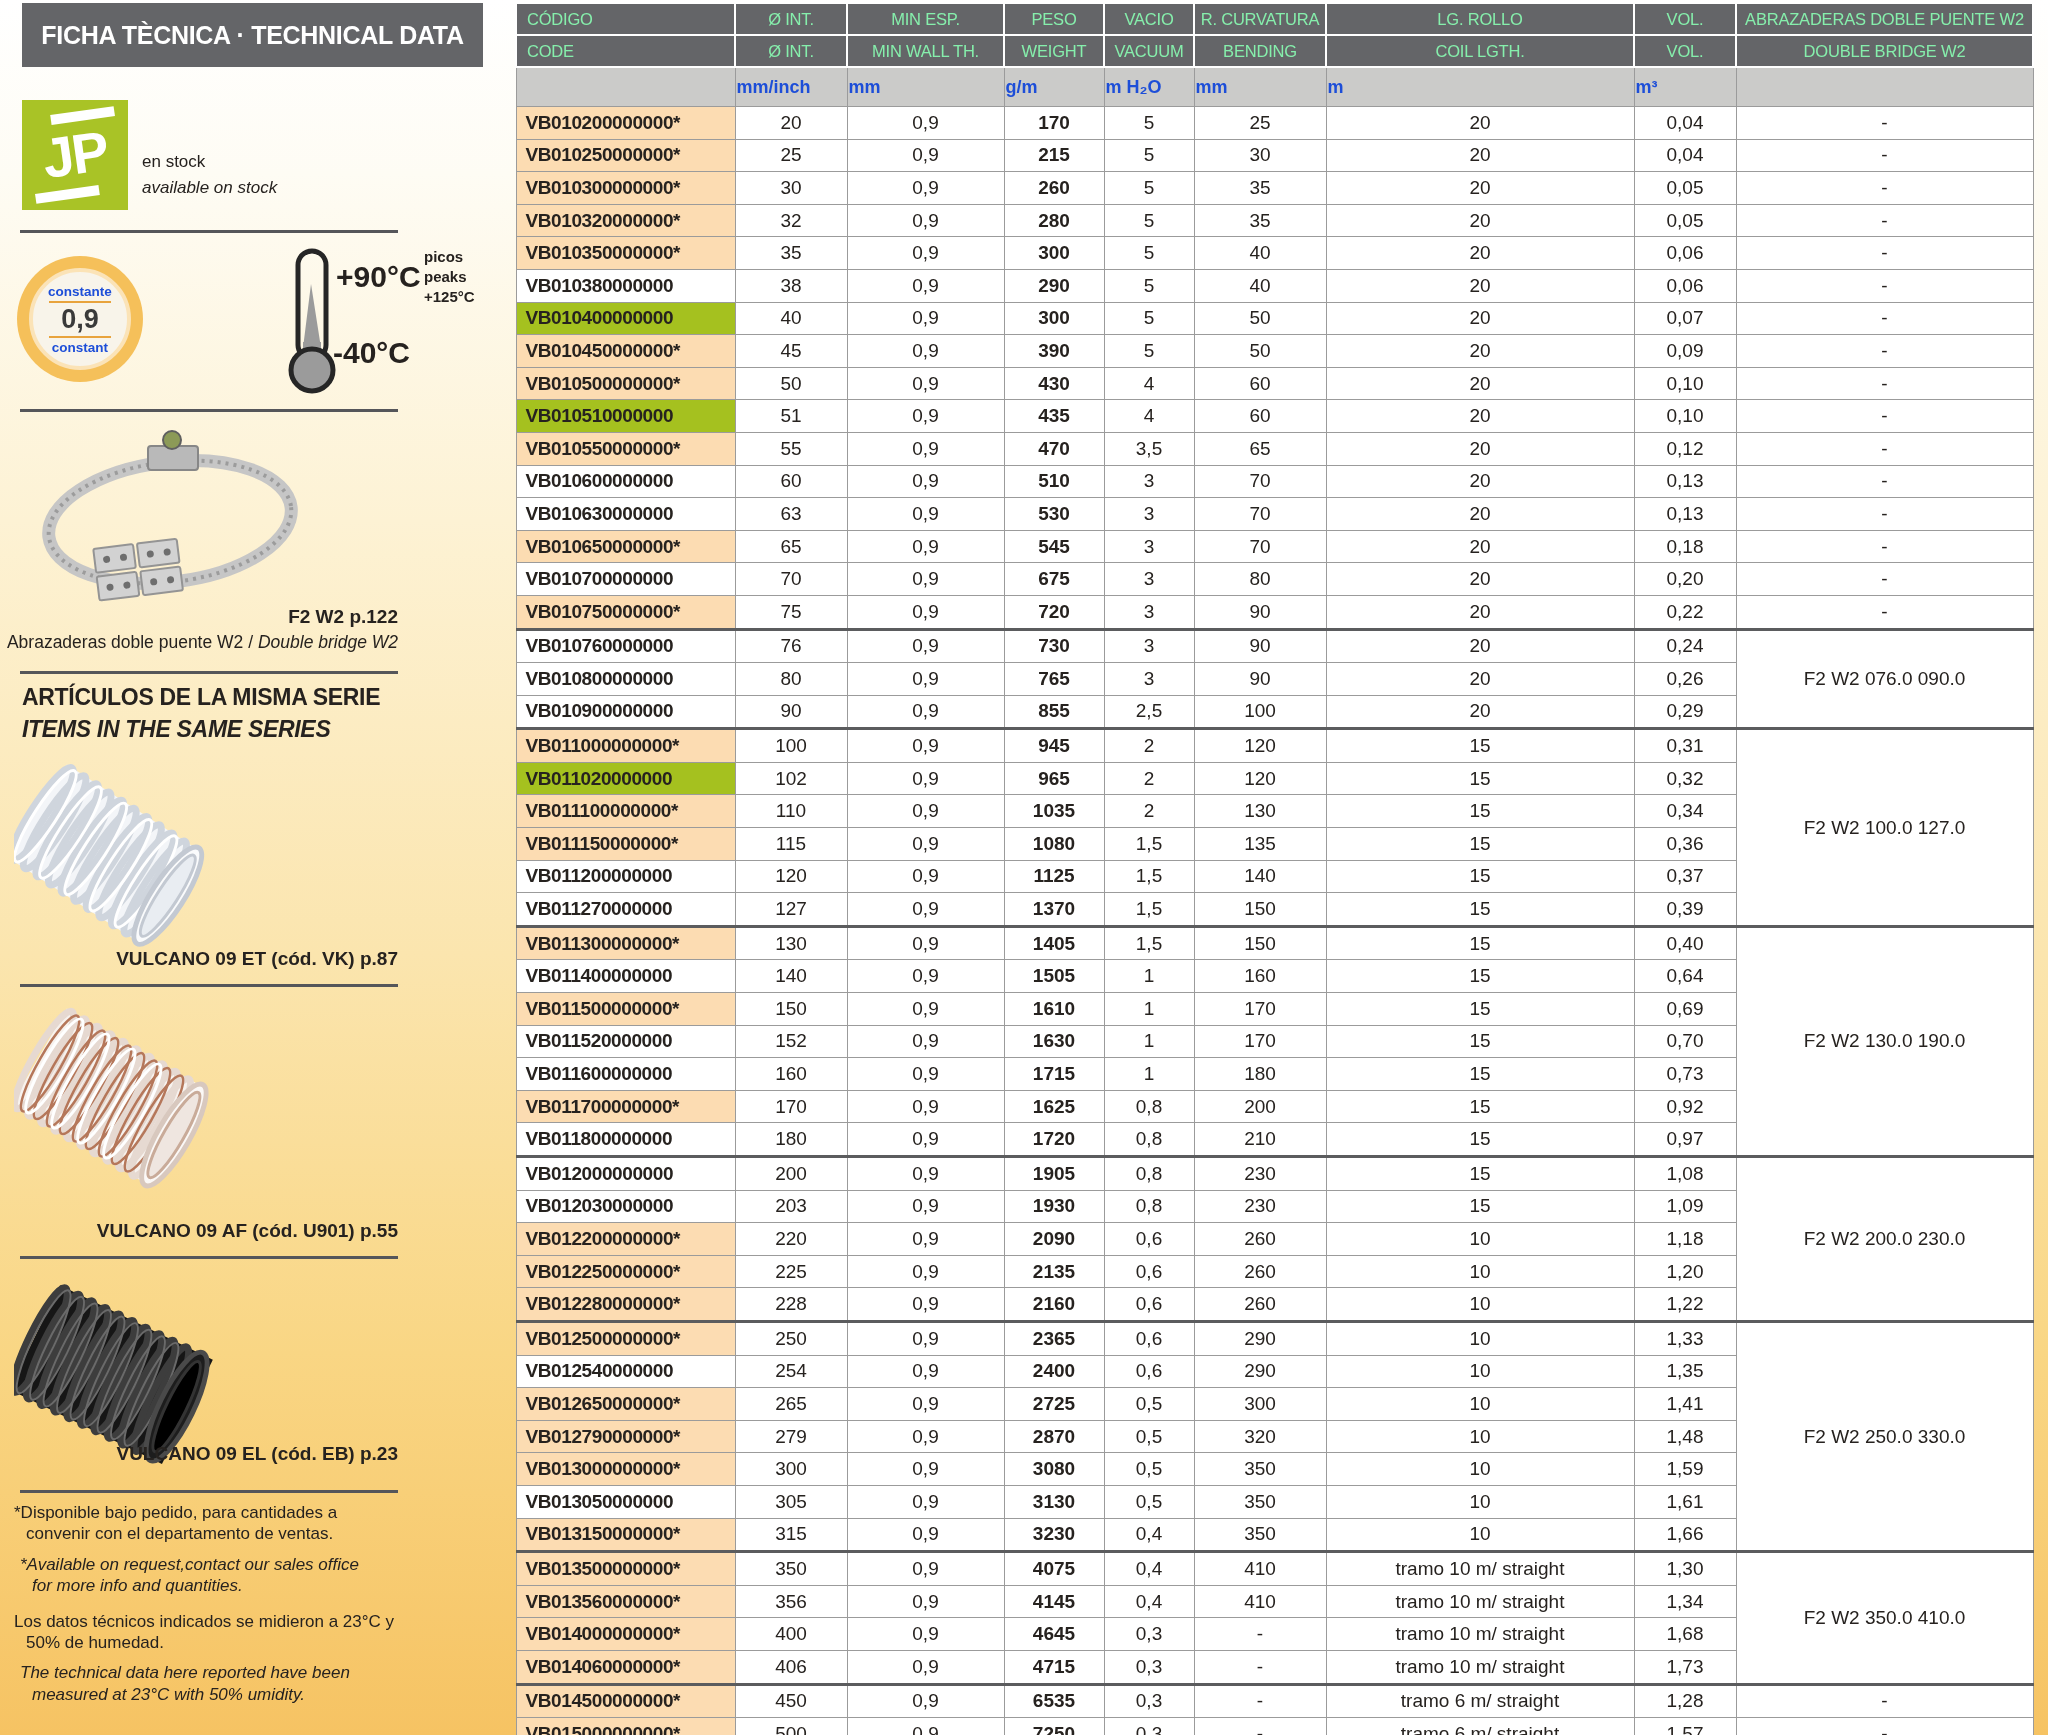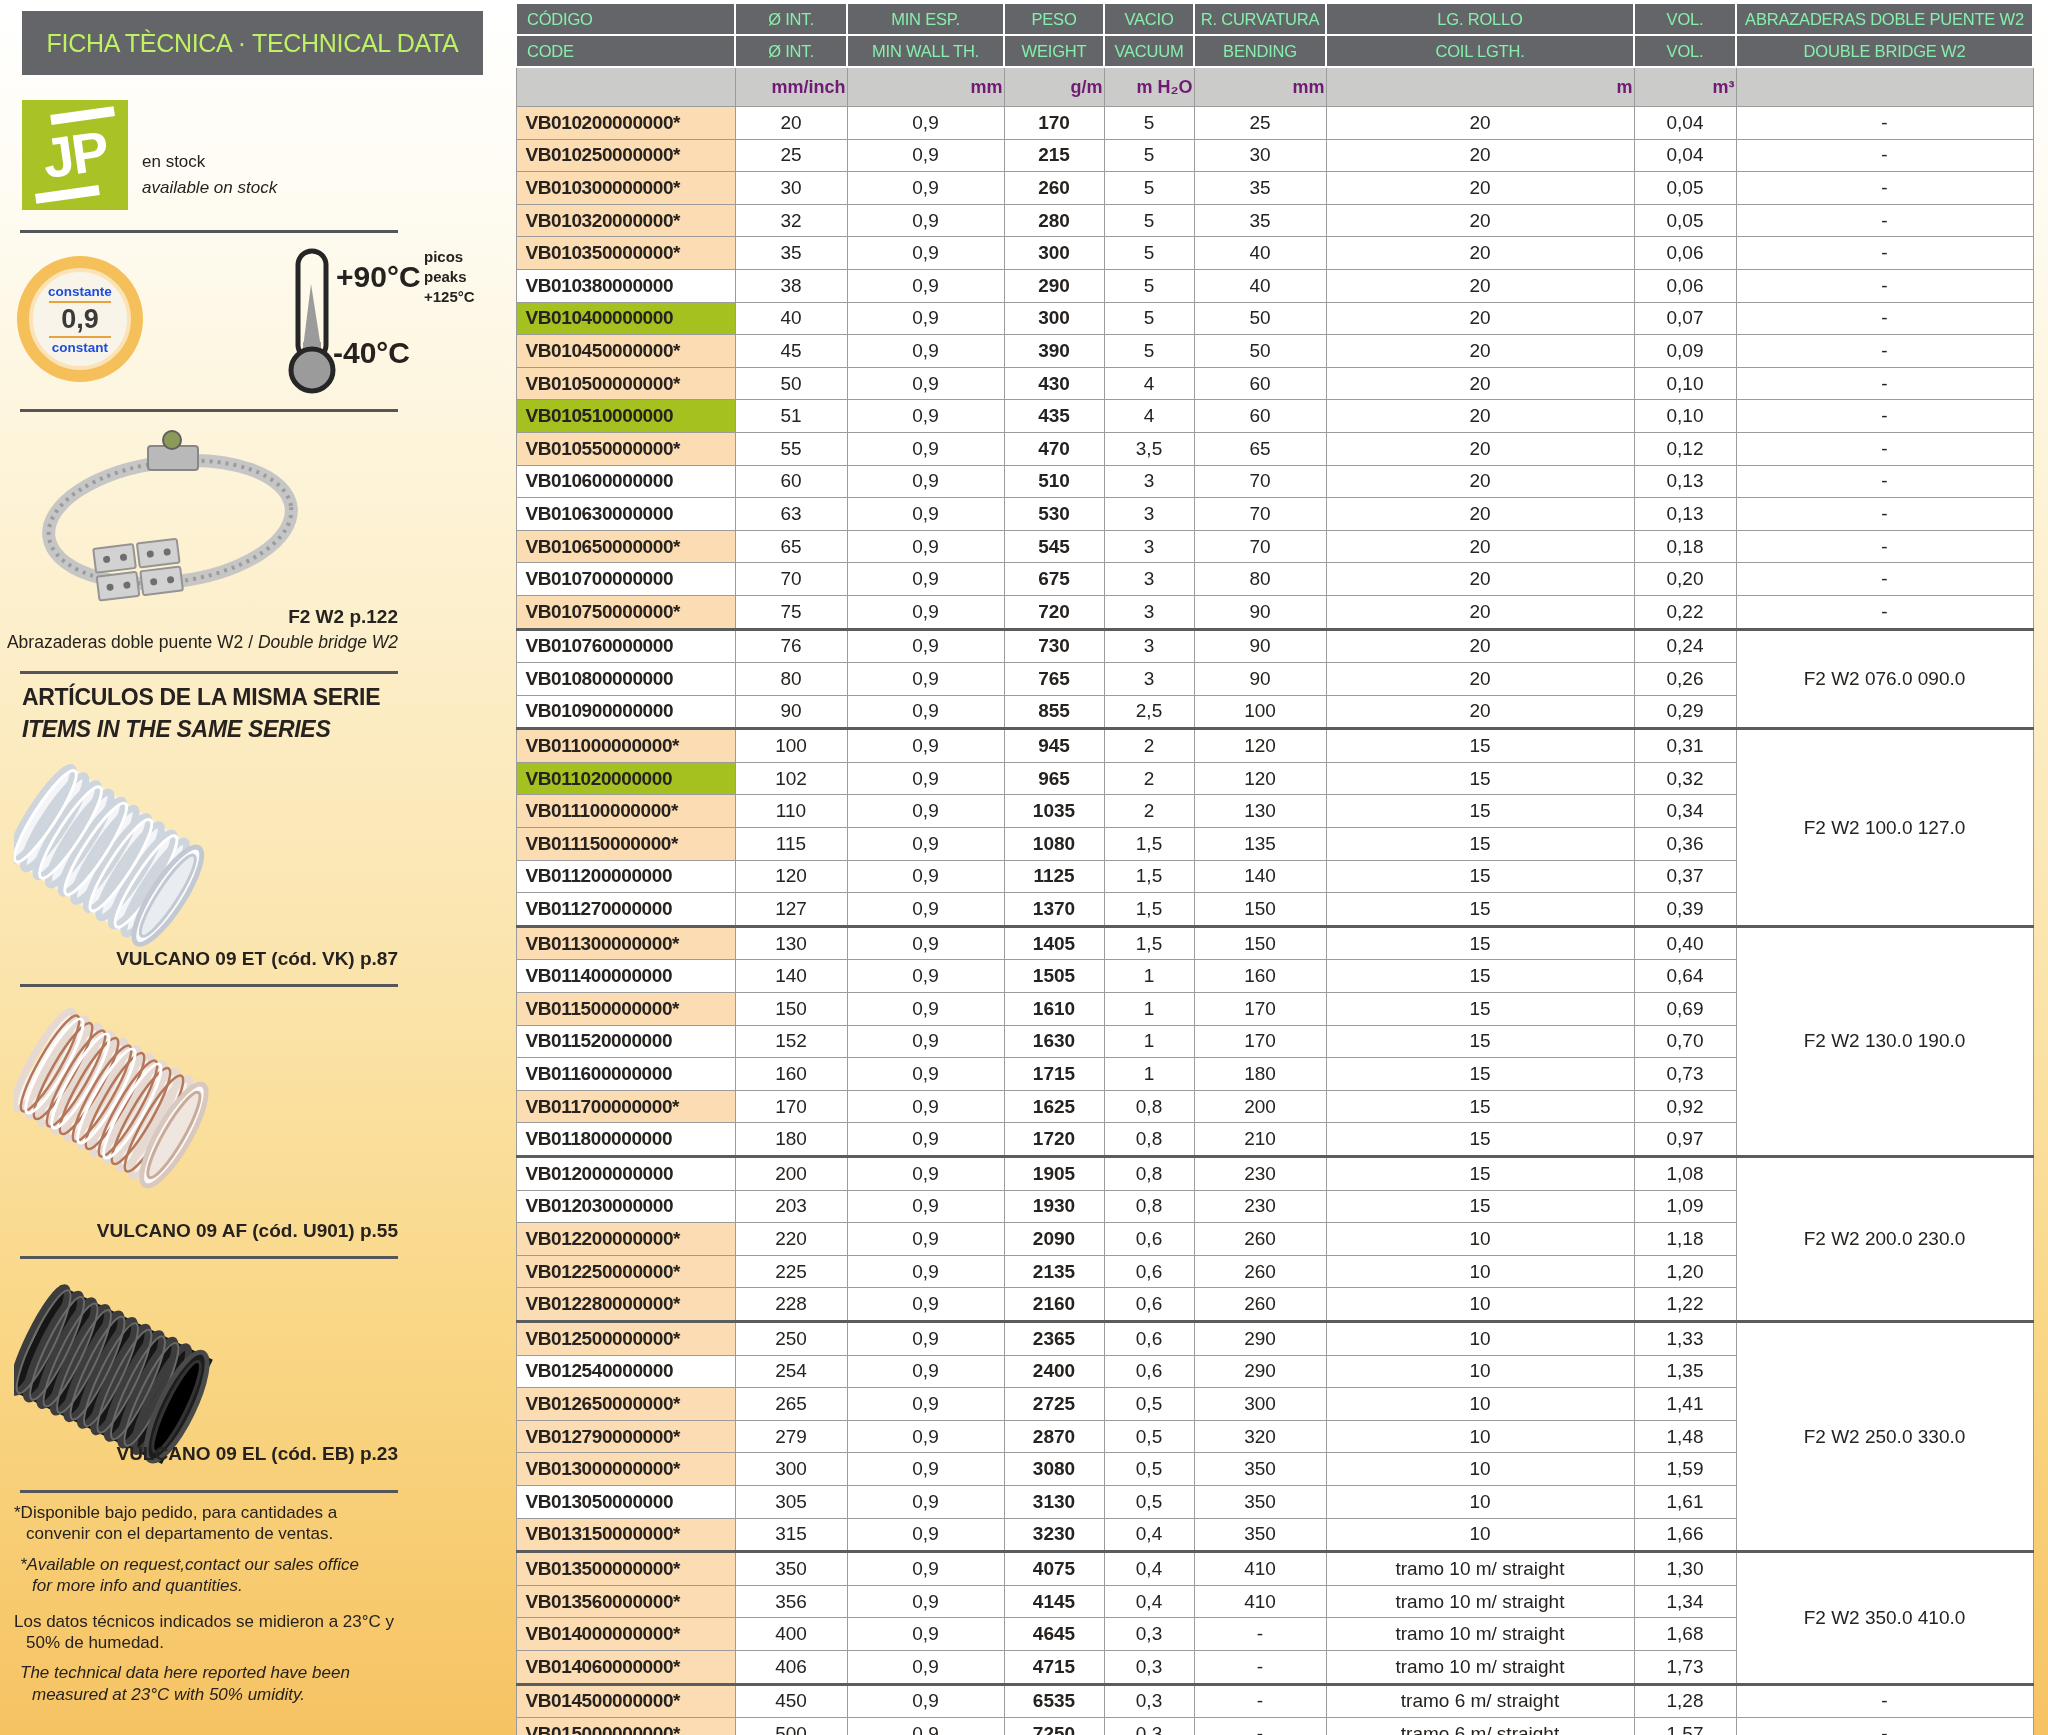--- a/index.html
+++ b/index.html
@@ -3,22 +3,22 @@
 <meta charset="utf-8">
 <style>
   html,body{margin:0;padding:0;}
   body{
     width:2048px;height:1735px;position:relative;overflow:hidden;
     background:linear-gradient(180deg,#ffffff 0%,#fefcf4 10%,#fdf2d4 30%,#fbe5ae 55%,#f9d684 78%,#f6c363 100%);
     font-family:"Liberation Sans",sans-serif;color:#26221f;
   }
   .abs{position:absolute;}
   
-  .title-bar{left:22px;top:3px;width:461px;height:64px;background:#646568;color:#bef264;
-    display:flex;align-items:center;justify-content:center;font-weight:normal;font-size:25px;letter-spacing:-0.3px;white-space:nowrap;margin-top:8px;}
+  .title-bar{left:22px;top:3px;width:461px;height:64px;background:#646568;color:#ffffff;
+    display:flex;align-items:center;justify-content:center;font-weight:bold;font-size:25px;letter-spacing:-0.3px;white-space:nowrap;}
   .jp-logo{left:22px;top:100px;width:106px;height:110px;background:#a9c326;overflow:hidden;}
   .jp-inner{position:absolute;left:8px;top:10px;width:90px;height:90px;transform:rotate(-8deg);color:#fff;text-align:center;}
   .jp-bar{height:10px;background:#fff;margin:2px 0;}
   .jp-txt{font-weight:bold;font-size:56px;line-height:62px;letter-spacing:-2px;}
   .stock-es{left:142px;top:152px;font-size:17px;}
   .stock-en{left:142px;top:178px;font-size:17px;font-style:italic;}
   .divider{left:20px;width:378px;height:3px;background:#55565a;}
   .badge{left:17px;top:256px;width:126px;height:126px;border-radius:50%;background:#f5c05a;}
   .badge-in{position:absolute;left:12px;top:12px;width:102px;height:102px;border-radius:50%;
     background:#f8f4ea;border:4px solid #fbe3b7;box-sizing:border-box;
@@ -37,21 +37,21 @@
   .fnotes{left:12px;top:1502px;width:392px;font-size:17px;line-height:1.26;}
   .fnotes p{margin:0 0 9px 0;padding-left:14px;text-indent:-12px;}
   .fnotes p.it{font-style:italic;padding-left:20px;}
   
   .spec{position:absolute;left:515px;top:2px;border-collapse:collapse;table-layout:fixed;width:1517px;}
   .spec th,.spec td{overflow:hidden;white-space:nowrap;}
   .spec tr.h th{background:#646568;color:#86efac;border:2px solid #fff;height:30px;
     font-size:16.5px;font-weight:normal;text-align:center;padding:0;letter-spacing:-0.2px;margin-top:41px;}
   .spec tr.h th.hl{text-align:left;padding-left:10px;}
   .spec tr.u td{background:#cbcbc9;border:1px solid #9b9b9b;border-top:2px solid #fff;height:36px;
-    font-size:18px;font-weight:bold;text-align:right;color:#701a75;margin-top:24px;}
+    font-size:18px;font-weight:bold;text-align:left;color:#1d4ed8;margin-top:24px;}
   .spec tbody td{background:#fff;border:1px solid #9b9b9b;height:31.6px;font-size:19px;
     text-align:center;padding:0;color:#26221f;}
   .spec tbody td.code{text-align:left;padding-left:9px;font-weight:bold;letter-spacing:-0.4px;}
   .spec tbody td.peach{background:#fcdcb2;}
   .spec tbody td.green{background:#a5c11f;}
   .spec tbody td.w{font-weight:bold;}
   .spec tbody tr.group-start td{border-top:3px solid #5b5c5e;}
 </style>
 </head>
 <body>

